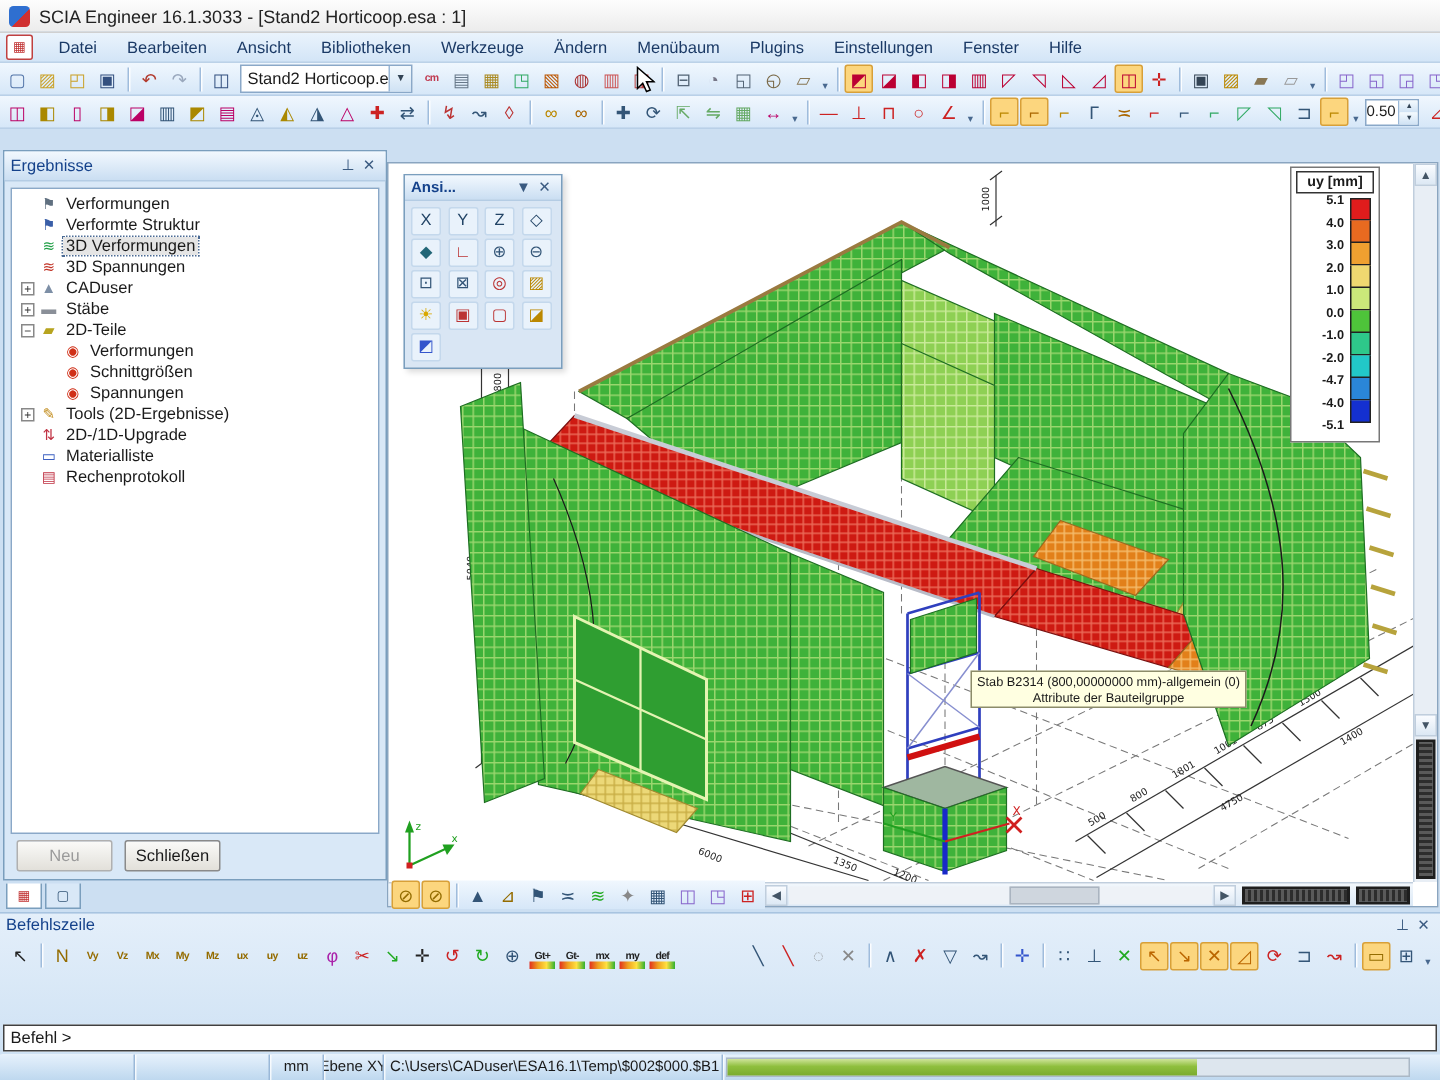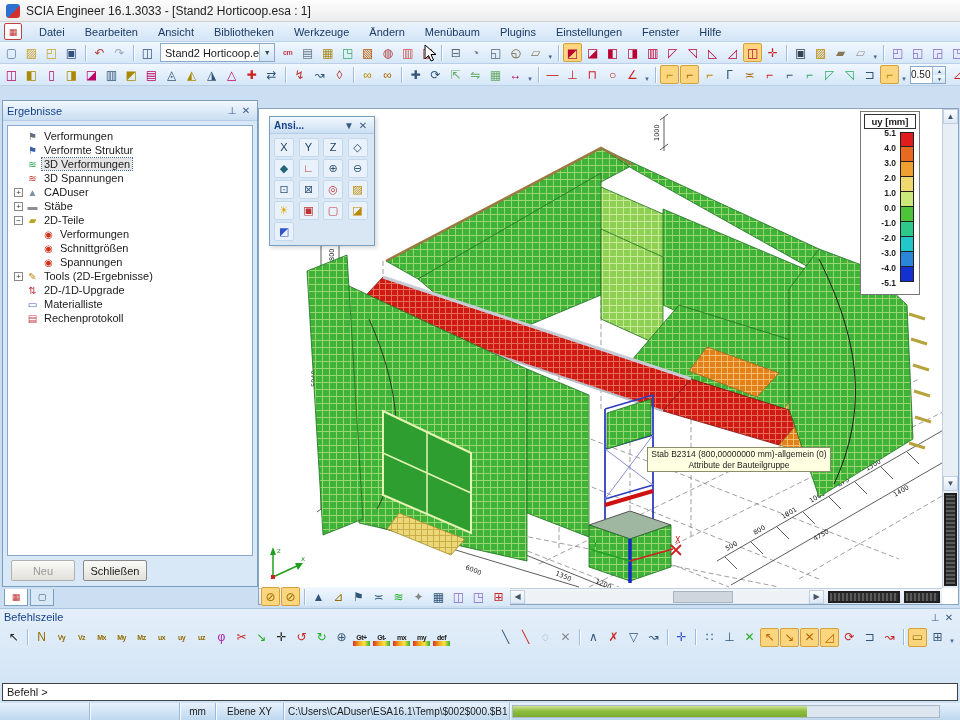--- a/index.html
+++ b/index.html
@@ -553,21 +553,21 @@
           <div class="lsw" style="top: 120px; background: rgb(42, 134, 216);"></div>
           <div class="lsw" style="top: 135px; background: rgb(20, 48, 208);"></div>
           <div class="lval" style="top: -4px;">5.1</div>
           <div class="lval" style="top: 11px;">4.0</div>
           <div class="lval" style="top: 26px;">3.0</div>
           <div class="lval" style="top: 41px;">2.0</div>
           <div class="lval" style="top: 56px;">1.0</div>
           <div class="lval" style="top: 71px;">0.0</div>
           <div class="lval" style="top: 86px;">-1.0</div>
           <div class="lval" style="top: 101px;">-2.0</div>
-          <div class="lval" style="top: 116px;">-3.0</div>
+          <div class="lval" style="top: 116px;">-4.7</div>
           <div class="lval" style="top: 131px;">-4.0</div>
           <div class="lval" style="top: 146px;">-5.1</div>
         </div>
     </div>
 
     
     <div class="vtooltip">
       <div>Stab B2314 (800,00000000 mm)-allgemein (0)</div>
       <div>Attribute der Bauteilgruppe</div>
     </div>
@@ -669,18 +669,18 @@
   </div>
   <div class="cmdinput">
     <span>Befehl &gt;</span>
   </div>
 </div>
 
 <div class="statusbar">
   <div class="scell" style="width:90px;"></div>
   <div class="scell" style="width:90px;"></div>
   <div class="scell" style="width:36px;">mm</div>
-  <div class="scell" style="width:68px;text-align:center;">Ebene XY</div>
+  <div class="scell" style="width:40px;text-align:center;">Ebene XY</div>
   <div class="scell" style="width:226px;justify-content:flex-start;">C:\Users\CADuser\ESA16.1\Temp\$002$000.$B1</div>
   <div class="sprog">
       <div class="spfill" style="width: 69%;"></div>
     </div>
 </div>
 
 </body></html>

